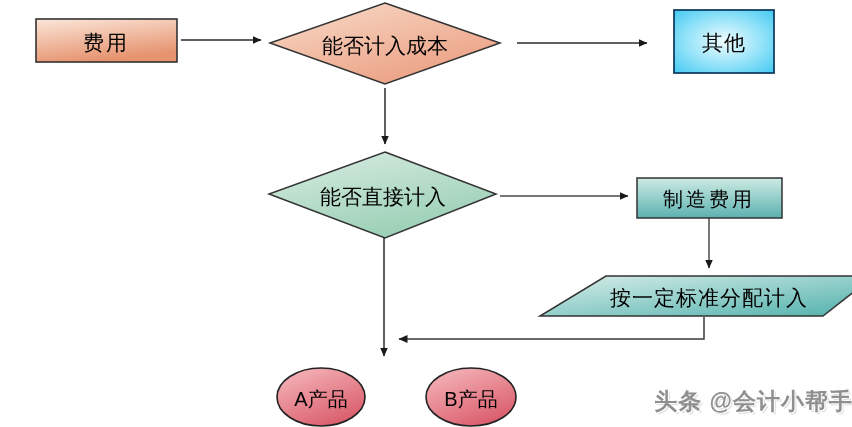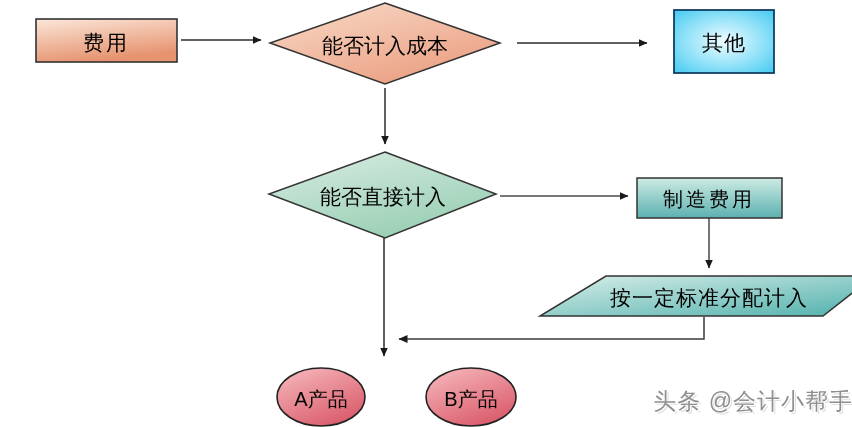--- a/index.html
+++ b/index.html
@@ -21,21 +21,21 @@
   svg { display: block; }
   .node-label {
     fill: #000000;
     font-family: "Liberation Sans", sans-serif;
   }
   .watermark {
     position: absolute;
     right: 8px;
     bottom: 10px;
     font-size: 23px;
-    font-weight: normal;
+    font-weight: bold;
     color: #8f8f8f;
     letter-spacing: 1px;
     text-shadow: 1px 1px 0 #ffffff, 2px 2px 0 #dedede;
     user-select: none;
   }
 </style>
 </head>
 <body>
 
 <div class="stage">

